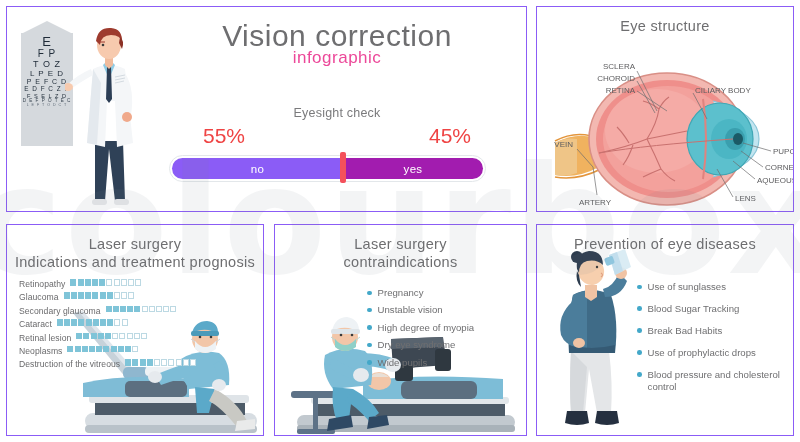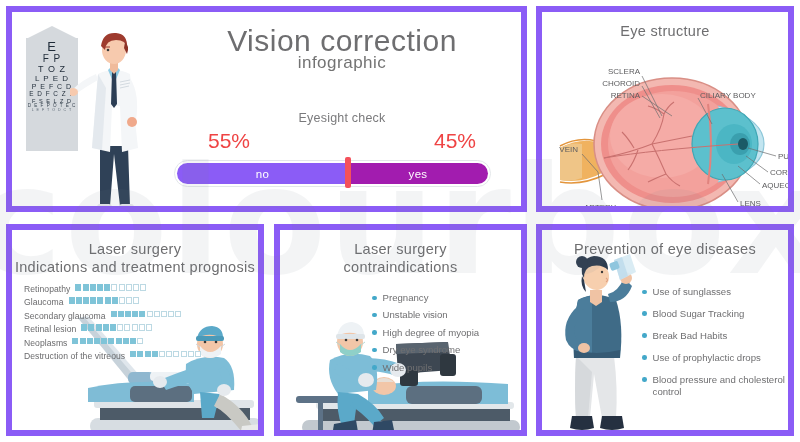--- a/index.html
+++ b/index.html
@@ -18,37 +18,37 @@
     display: flex; align-items: center; justify-content: center;
     font-size: 150px; font-weight: bold;
     color: rgba(120,125,135,0.085);
     letter-spacing: 2px;
     font-family: "DejaVu Sans", sans-serif;
   }
   .board { position: relative; width: 800px; height: 442px; padding: 4px; }
 
   .panel {
     position: absolute;
-    border: 6px solid #8b5cf6;
+    border: 1px solid #8b5cf6;
     background: #fff;
     overflow: hidden;
   }
   
   #p-hero   { left: 6px;   top: 6px;   width: 521px; height: 206px; }
   #p-eye    { left: 536px; top: 6px;   width: 258px; height: 206px; }
   #p-laser  { left: 6px;   top: 224px; width: 258px; height: 212px; }
   #p-contra { left: 274px; top: 224px; width: 253px; height: 212px; }
   #p-prev   { left: 536px; top: 224px; width: 258px; height: 212px; }
 
   .title-main {
     font-size: 30px; color: #6e6e70; font-weight: 400;
     text-align: center; letter-spacing: 0.5px;
   }
   .title-sub {
-    font-size: 17px; color: #737373; text-align: center;
+    font-size: 17px; color: #ec4899; text-align: center;
     margin-top: -5px; letter-spacing: 0.5px;
   }
   .panel-title {
     font-size: 14.5px; color: #6e6e70; text-align: center;
     font-weight: 400; letter-spacing: 0.3px; line-height: 1.25;
   }
 
   
   .hero-inner { position: relative; width: 100%; height: 100%; }
   .hero-text { position: absolute; left: 150px; top: 12px; width: 360px; }
@@ -378,20 +378,35 @@
             <span class="pip on"></span>
             <span class="pip on"></span>
             <span class="pip off"></span>
             <span class="pip off"></span>
             <span class="pip off"></span>
             <span class="pip off"></span>
             <span class="pip off"></span>
           </span>
       </div>
       <div class="ind-row">
+        <span class="ind-name">Cataract</span>
+        <span class="pips">
+            <span class="pip on"></span>
+            <span class="pip on"></span>
+            <span class="pip on"></span>
+            <span class="pip on"></span>
+            <span class="pip on"></span>
+            <span class="pip on"></span>
+            <span class="pip on"></span>
+            <span class="pip on"></span>
+            <span class="pip off"></span>
+            <span class="pip off"></span>
+          </span>
+      </div>
+      <div class="ind-row">
         <span class="ind-name">Retinal lesion</span>
         <span class="pips">
             <span class="pip on"></span>
             <span class="pip on"></span>
             <span class="pip on"></span>
             <span class="pip on"></span>
             <span class="pip on"></span>
             <span class="pip off"></span>
             <span class="pip off"></span>
             <span class="pip off"></span>

